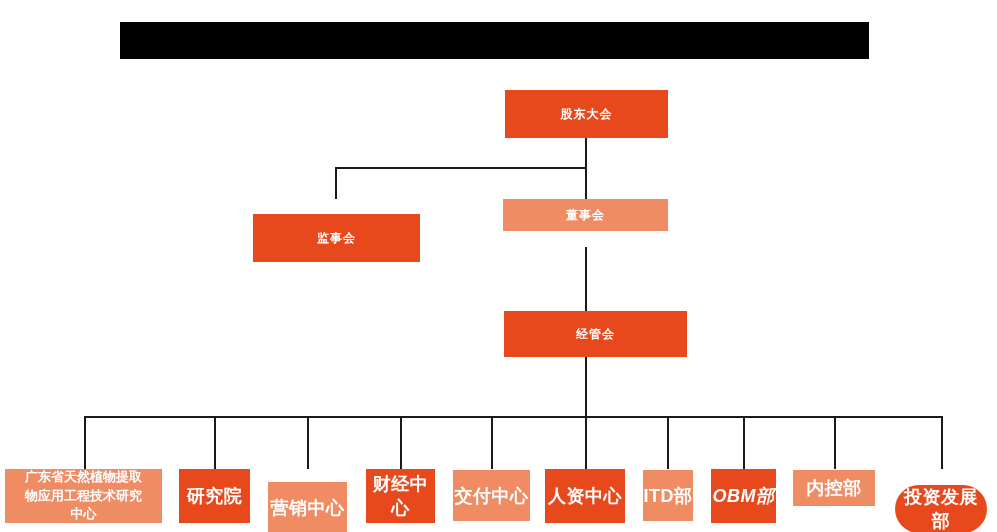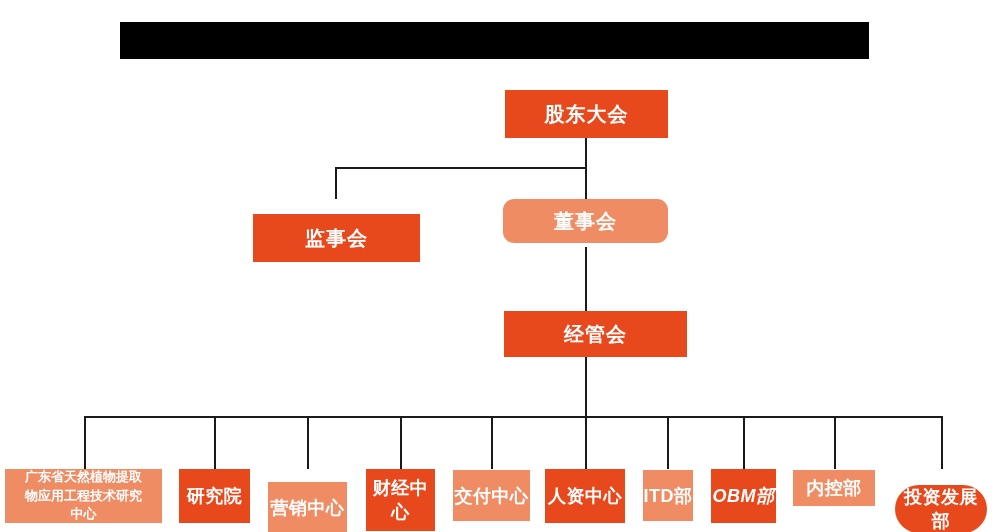--- a/index.html
+++ b/index.html
@@ -31,21 +31,21 @@
     display: flex;
     align-items: center;
     justify-content: center;
     text-align: center;
     color: var(--text, #ffffff);
     font-weight: bold;
     box-sizing: border-box;
   }
   .node.dark  { background: var(--primary, #e8491c); }
   .node.light { background: var(--secondary, #ef8c64); }
-  .node.lvl-top { font-size: 20px; letter-spacing: 1px; }
+  .node.lvl-top { font-size: 12px; letter-spacing: 1px; }
   .node.lvl-dept { font-size: 18px; letter-spacing: 0.5px; }
   .node.dept-long {
     font-size: 13px;
     line-height: 1.45;
     padding: 2px 20px;
     letter-spacing: 0;
   }
 </style>
 </head>
 <body>
@@ -74,38 +74,38 @@
   <div class="line v" style="left:834px; top:416px; height:53px;"></div>
   <div class="line v" style="left:941px; top:416px; height:53px;"></div>
 
   <div class="node dark lvl-top" style="left:505px; top:90px; width:163px; height:48px;">
     <span>股东大会</span>
   </div>
 
   <div class="node dark lvl-top" style="left:253px; top:199px; width:167px; height:48px;margin-top:15px;">
     <span>监事会</span>
   </div>
-  <div class="node light lvl-top" style="left:503px; top:199px; width:165px; height:44px;border-radius:11px;">
+  <div class="node light lvl-top" style="left:503px; top:199px; width:165px; height:32px;">
     <span>董事会</span>
   </div>
 
   <div class="node dark lvl-top" style="left:504px; top:311px; width:183px; height:46px;">
     <span>经管会</span>
   </div>
 
   <div class="node light lvl-dept dept-long" style="left:5px; top:469px; width:157px; height:54px;">
     <span>广东省天然植物提取物应用工程技术研究中心</span>
   </div>
   <div class="node dark lvl-dept" style="left:179px; top:469px; width:71px; height:54px;">
     <span>研究院</span>
   </div>
   <div class="node light lvl-dept" style="left:268px; top:470px; width:79px; height:51px;margin-top:12px;">
     <span>营销中心</span>
   </div>
-  <div class="node dark lvl-dept" style="left:366px; top:469px; width:69px; height:62px;">
+  <div class="node dark lvl-dept" style="left:366px; top:469px; width:69px; height:54px;">
     <span>财经中心</span>
   </div>
   <div class="node light lvl-dept" style="left:453px; top:470px; width:77px; height:51px;">
     <span>交付中心</span>
   </div>
   <div class="node dark lvl-dept" style="left:545px; top:469px; width:80px; height:54px;">
     <span>人资中心</span>
   </div>
   <div class="node light lvl-dept" style="left:643px; top:470px; width:50px; height:51px;">
     <span>ITD部</span>

